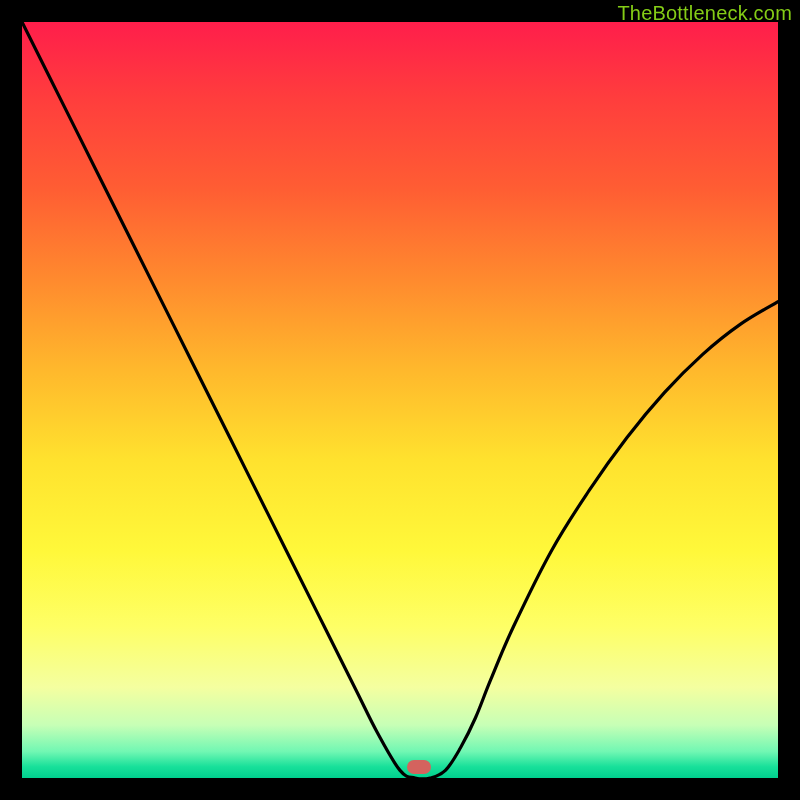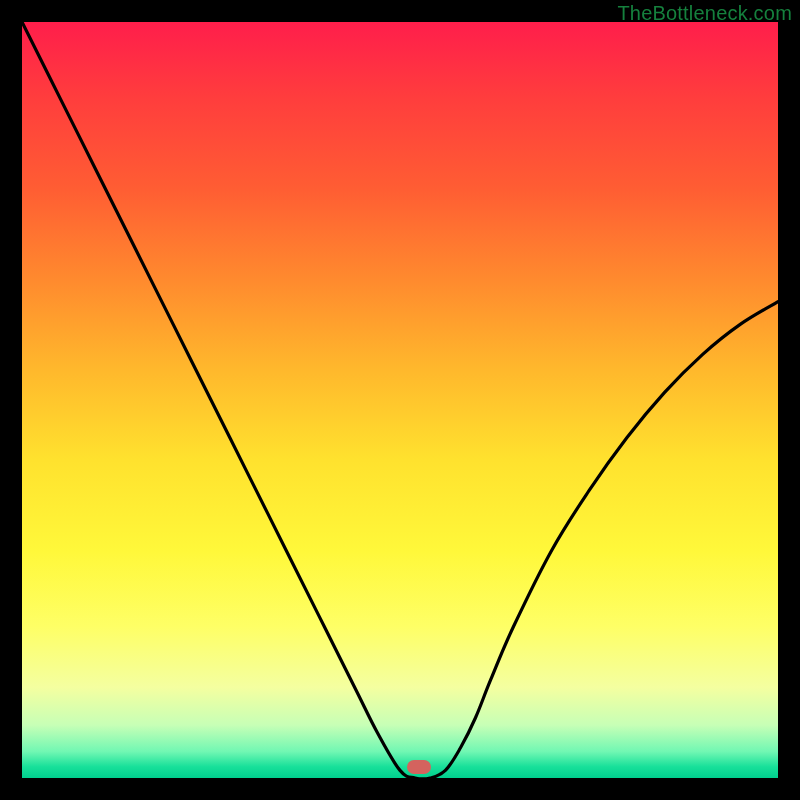--- a/index.html
+++ b/index.html
@@ -51,21 +51,21 @@
     position: absolute;
     width: 24px;
     height: 14px;
     border-radius: 7px;
     transform: translate(-50%, -50%);
   }
   .watermark {
     position: absolute;
     top: 2px;
     right: 8px;
-    color: #15803d;
+    color: #84cc16;
     font-size: 20px;
     letter-spacing: 0.2px;
     user-select: none;
   }
 </style>
 </head>
 <body>
 
 <div class="stage">
 

